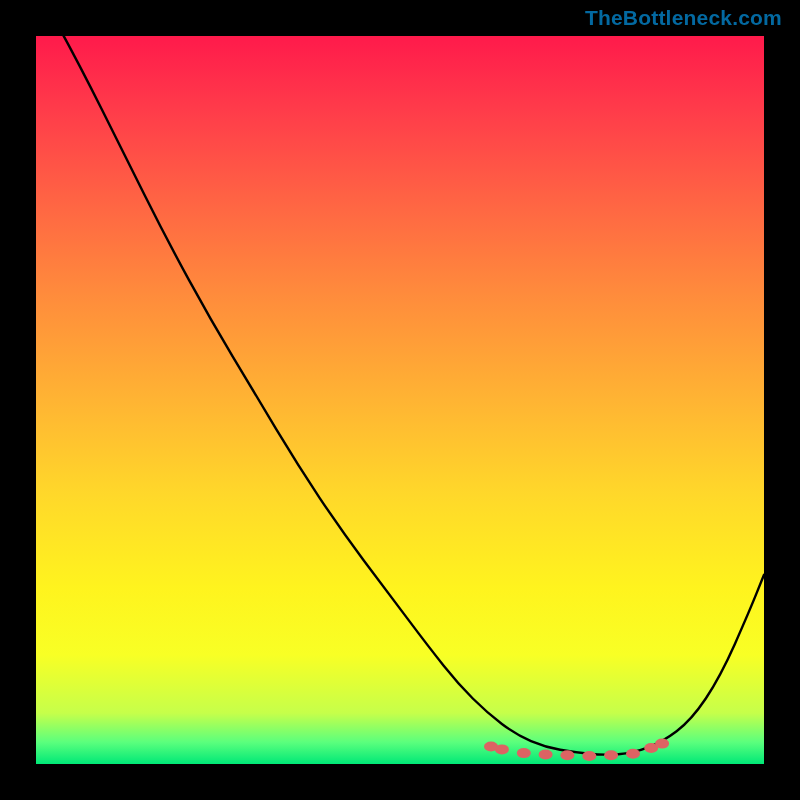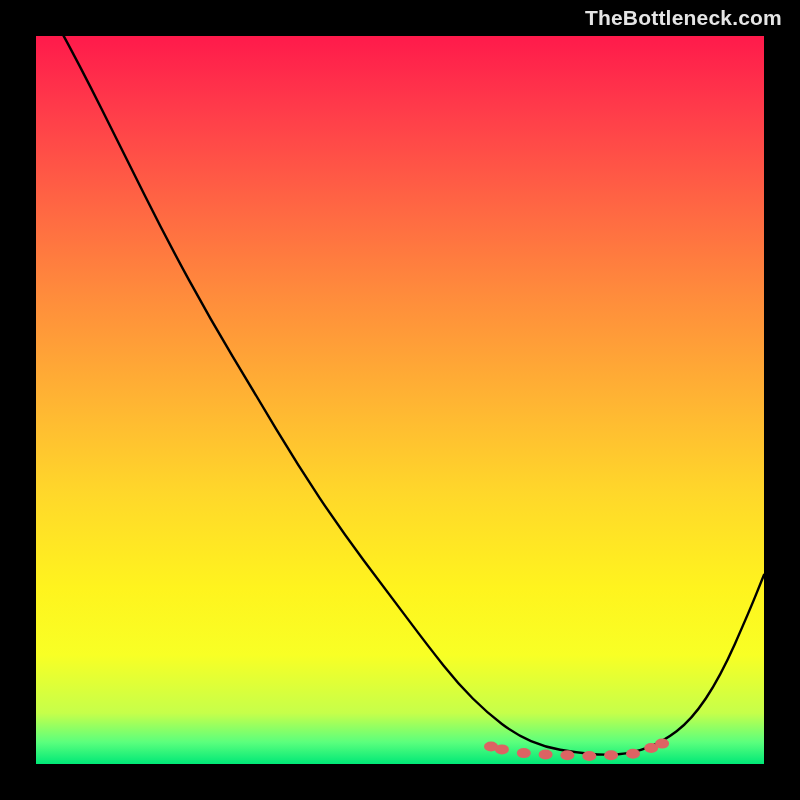--- a/index.html
+++ b/index.html
@@ -14,21 +14,21 @@
   .frame {
     position: relative;
     width: 800px;
     height: 800px;
     background: #000000;
   }
   .watermark {
     position: absolute;
     top: 6px;
     right: 18px;
-    color: #e5e5e5;
+    color: #0369a1;
     font-size: 21px;
     font-weight: 600;
     letter-spacing: 0.2px;
     user-select: none;
   }
   .plot-area {
     position: absolute;
     left: 36px;
     top: 36px;
     width: 728px;

